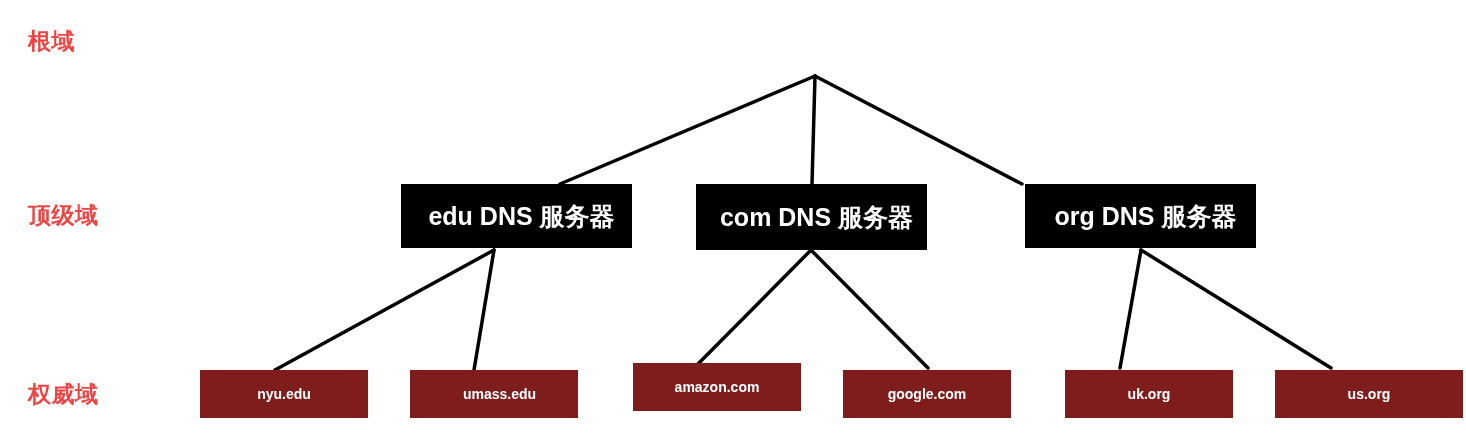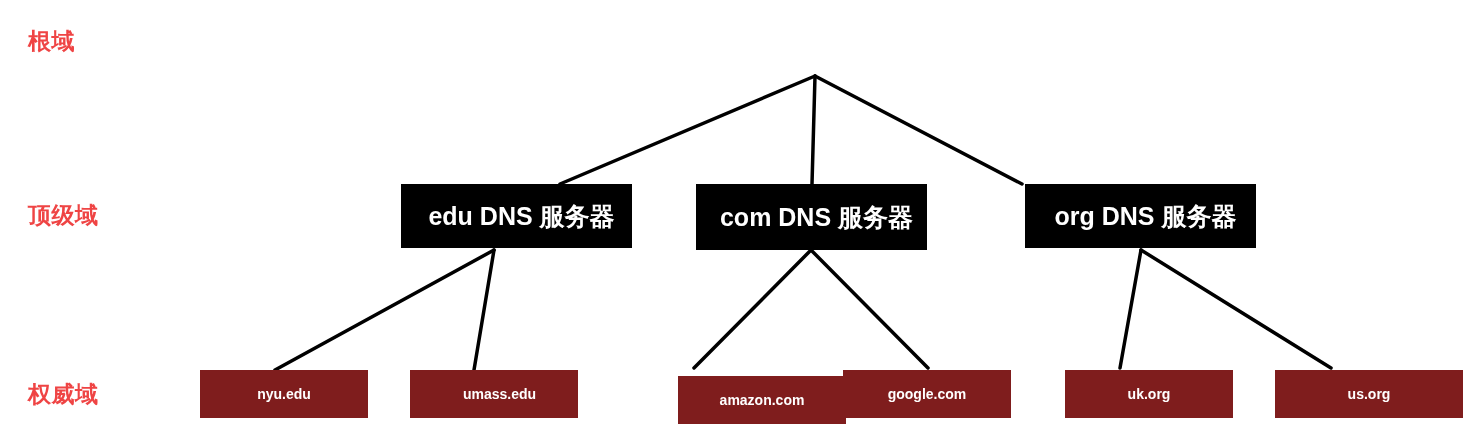--- a/index.html
+++ b/index.html
@@ -84,18 +84,18 @@
   <div class="tier-label" style="left:28px; top:204px;">顶级域</div>
   <div class="tier-label" style="left:28px; top:383px;">权威域</div>
 
 
   <div class="node node-tld" style="left:401px; top:184px; width:231px; height:64px;">edu DNS 服务器</div>
   <div class="node node-tld" style="left:696px; top:184px; width:231px; height:66px;">com DNS 服务器</div>
   <div class="node node-tld" style="left:999px; top:184px; width:231px; height:64px;margin-left:26px;">org DNS 服务器</div>
 
   <div class="node node-auth" style="left:200px; top:370px; width:168px; height:48px;">nyu.edu</div>
   <div class="node node-auth" style="left:410px; top:370px; width:168px; height:48px;padding-left:11px;">umass.edu</div>
-  <div class="node node-auth" style="left:633px; top:376px; width:168px; height:48px;margin-left:45px;">amazon.com</div>
+  <div class="node node-auth" style="left:633px; top:363px; width:168px; height:48px;">amazon.com</div>
   <div class="node node-auth" style="left:843px; top:370px; width:168px; height:48px;">google.com</div>
   <div class="node node-auth" style="left:1065px; top:370px; width:168px; height:48px;">uk.org</div>
   <div class="node node-auth" style="left:1275px; top:370px; width:188px; height:48px;">us.org</div>
 
 </div>
 
 </body></html>

